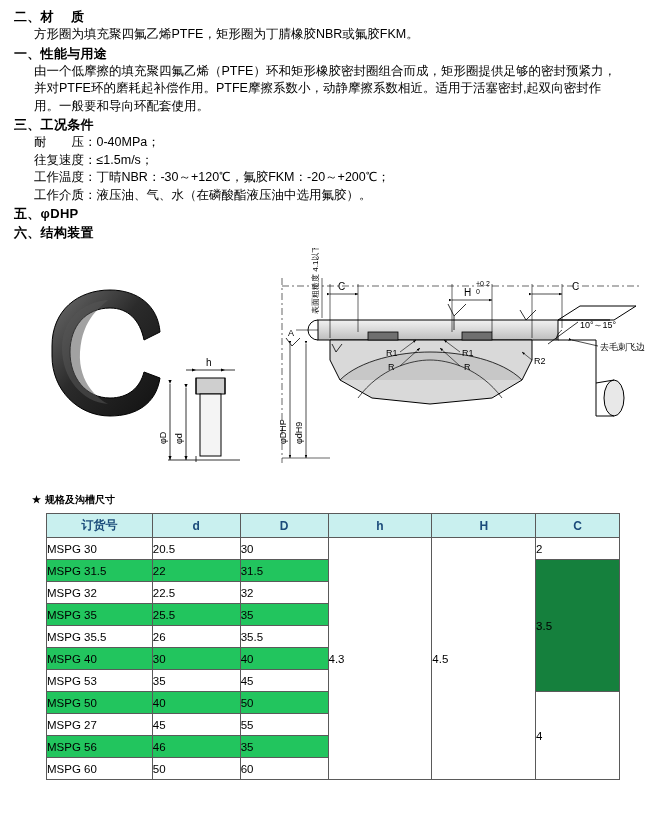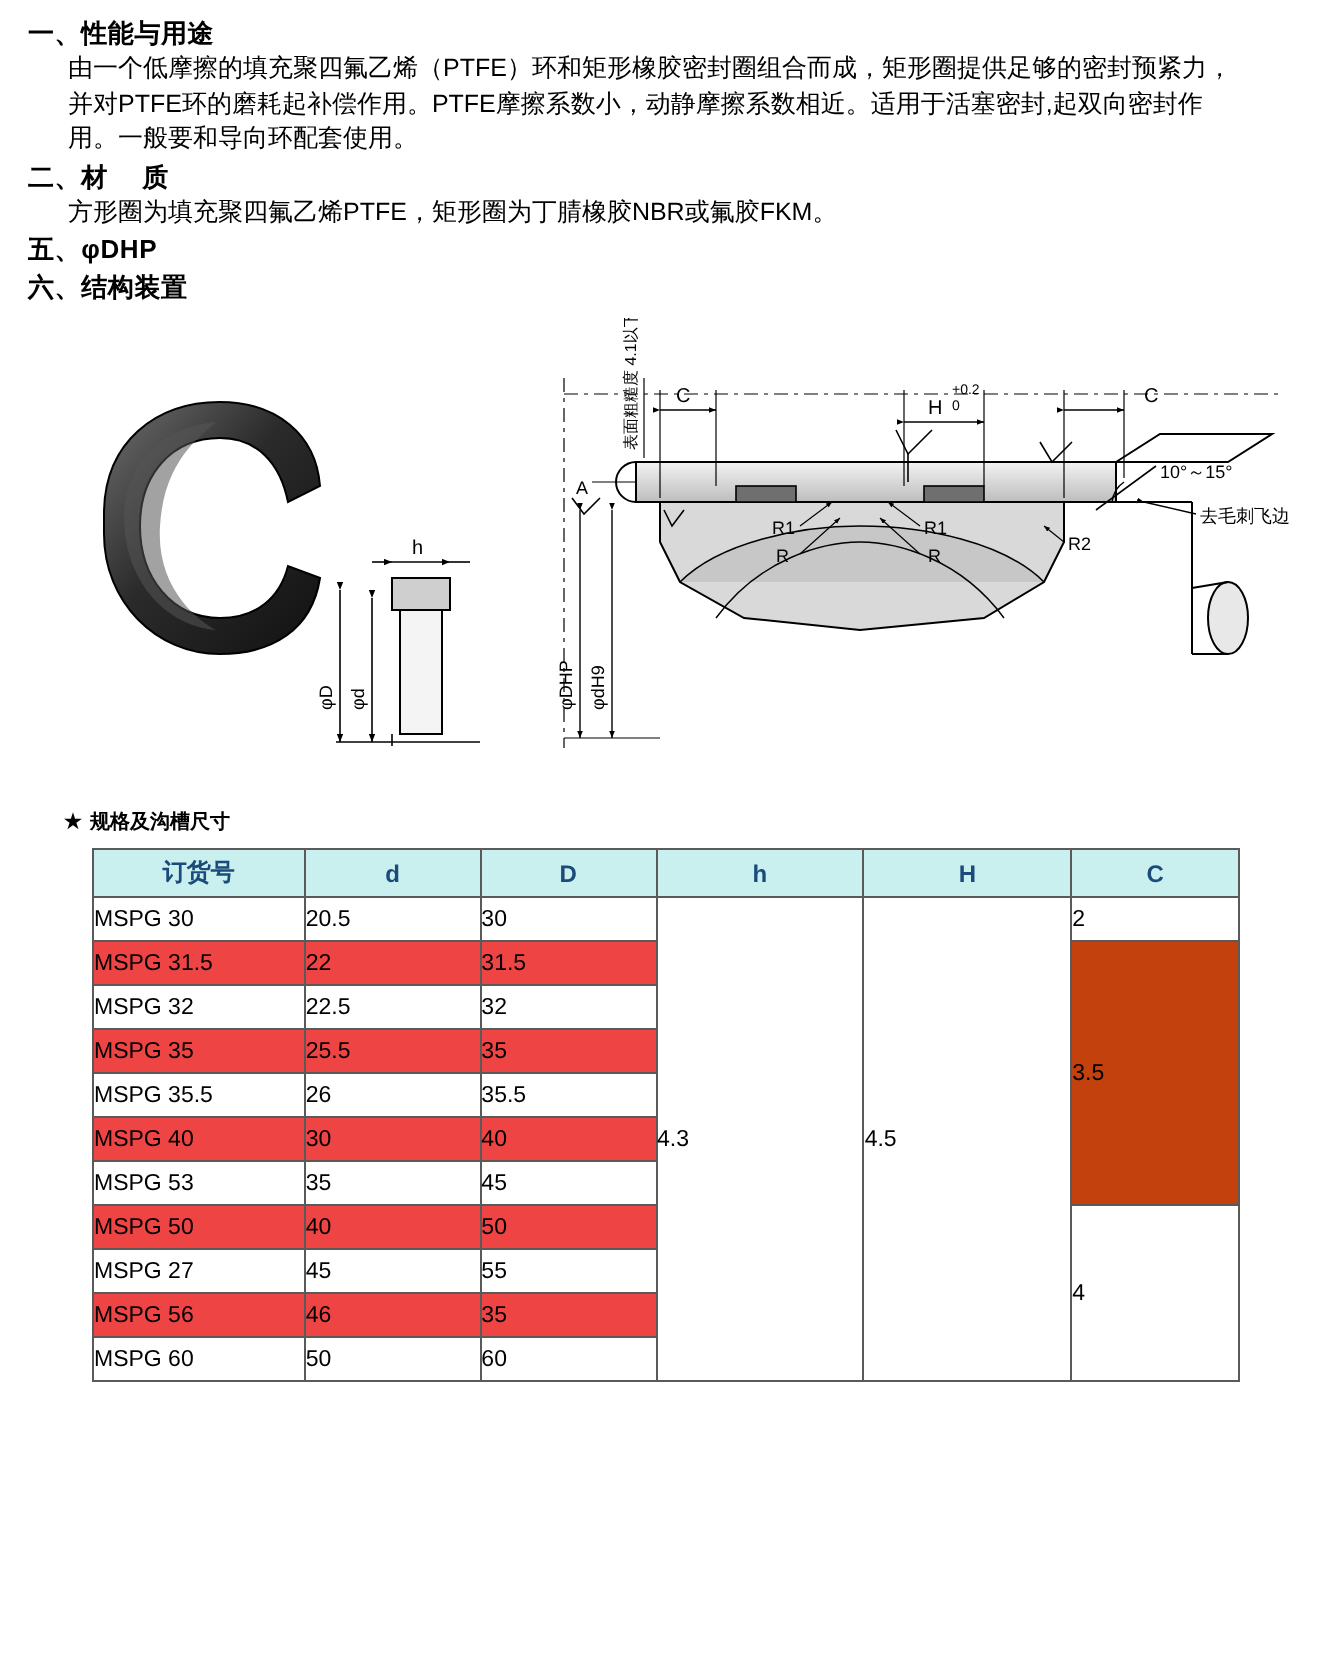--- a/index.html
+++ b/index.html
@@ -75,46 +75,55 @@
     font-size: 12px;
     height: 23px;
   }
   col.c-code { width: 106px; }
   col.c-d    { width: 88px; }
   col.c-D    { width: 88px; }
   col.c-h    { width: 104px; }
   col.c-H    { width: 104px; }
   col.c-C    { width: 84px; }
 
-  tr.hl td { background: #ef4444; }
+  tr.hl td { background: #22c55e; }
   td.code { }
   td.merge { vertical-align: middle; }
 </style>
 </head>
 <body>
 
 <div class="page">
   <div class="content">
 
     <div class="block">
       <div class="sec-title">
+        <span>二、</span><span>材　 质</span>
+      </div>
+      <div class="para">方形圈为填充聚四氟乙烯PTFE，矩形圈为丁腈橡胶NBR或氟胶FKM。</div>
+    </div>
+
+    <div class="block">
+      <div class="sec-title">
         <span>一、</span><span>性能与用途</span>
       </div>
       <div class="para">由一个低摩擦的填充聚四氟乙烯（PTFE）环和矩形橡胶密封圈组合而成，矩形圈提供足够的密封预紧力，</div>
       <div class="para">并对PTFE环的磨耗起补偿作用。PTFE摩擦系数小，动静摩擦系数相近。适用于活塞密封,起双向密封作</div>
       <div class="para">用。一般要和导向环配套使用。</div>
     </div>
 
     <div class="block">
       <div class="sec-title">
-        <span>二、</span><span>材　 质</span>
-      </div>
-      <div class="para">方形圈为填充聚四氟乙烯PTFE，矩形圈为丁腈橡胶NBR或氟胶FKM。</div>
-    </div>
-
+        <span>三、</span><span>工况条件</span>
+      </div>
+      <div class="para">耐　　压：0-40MPa；</div>
+      <div class="para">往复速度：≤1.5m/s；</div>
+      <div class="para">工作温度：丁晴NBR：-30～+120℃，氟胶FKM：-20～+200℃；</div>
+      <div class="para">工作介质：液压油、气、水（在磷酸酯液压油中选用氟胶）。</div>
+    </div>
 
 
     <div class="block">
       <div class="sec-title">
         <span>五、</span><span>φDHP</span>
       </div>
     </div>
 
     <div class="block">
       <div class="sec-title">
@@ -288,21 +297,21 @@
         <td>20.5</td>
         <td>30</td>
         <td class="merge" rowspan="11">4.3</td>
         <td class="merge" rowspan="11">4.5</td>
         <td class="merge" rowspan="1">2</td>
       </tr>
       <tr class="hl">
         <td class="code">MSPG 31.5</td>
         <td>22</td>
         <td>31.5</td>
-        <td class="merge" rowspan="6" style="background:#c2410c">3.5</td>
+        <td class="merge" rowspan="6" style="background:#15803d">3.5</td>
       </tr>
       <tr>
         <td class="code">MSPG 32</td>
         <td>22.5</td>
         <td>32</td>
       </tr>
       <tr class="hl">
         <td class="code">MSPG 35</td>
         <td>25.5</td>
         <td>35</td>

